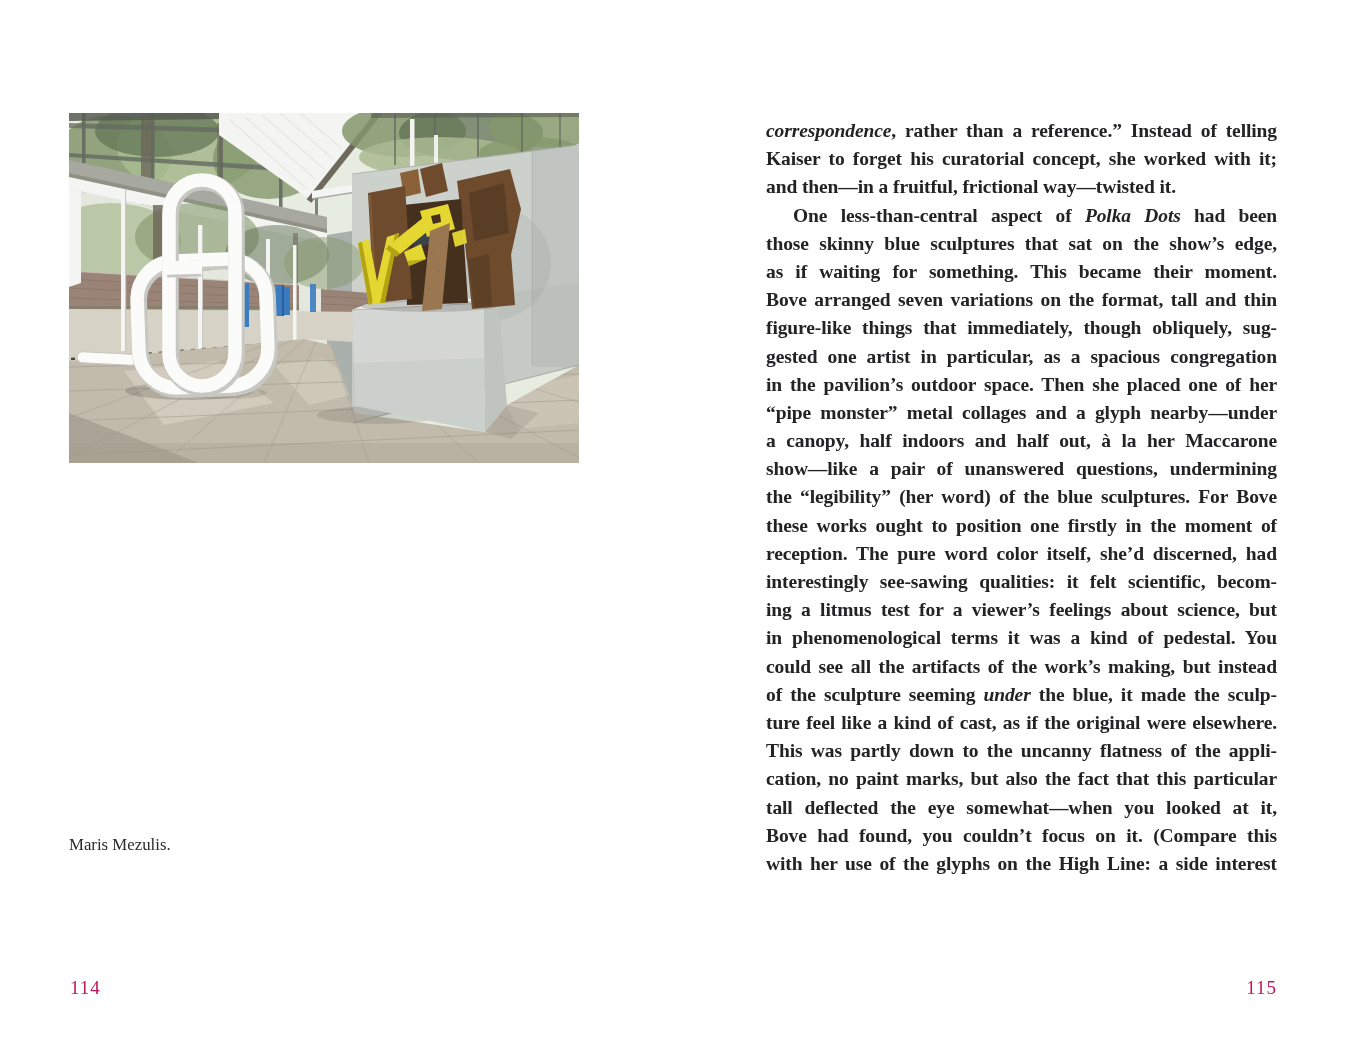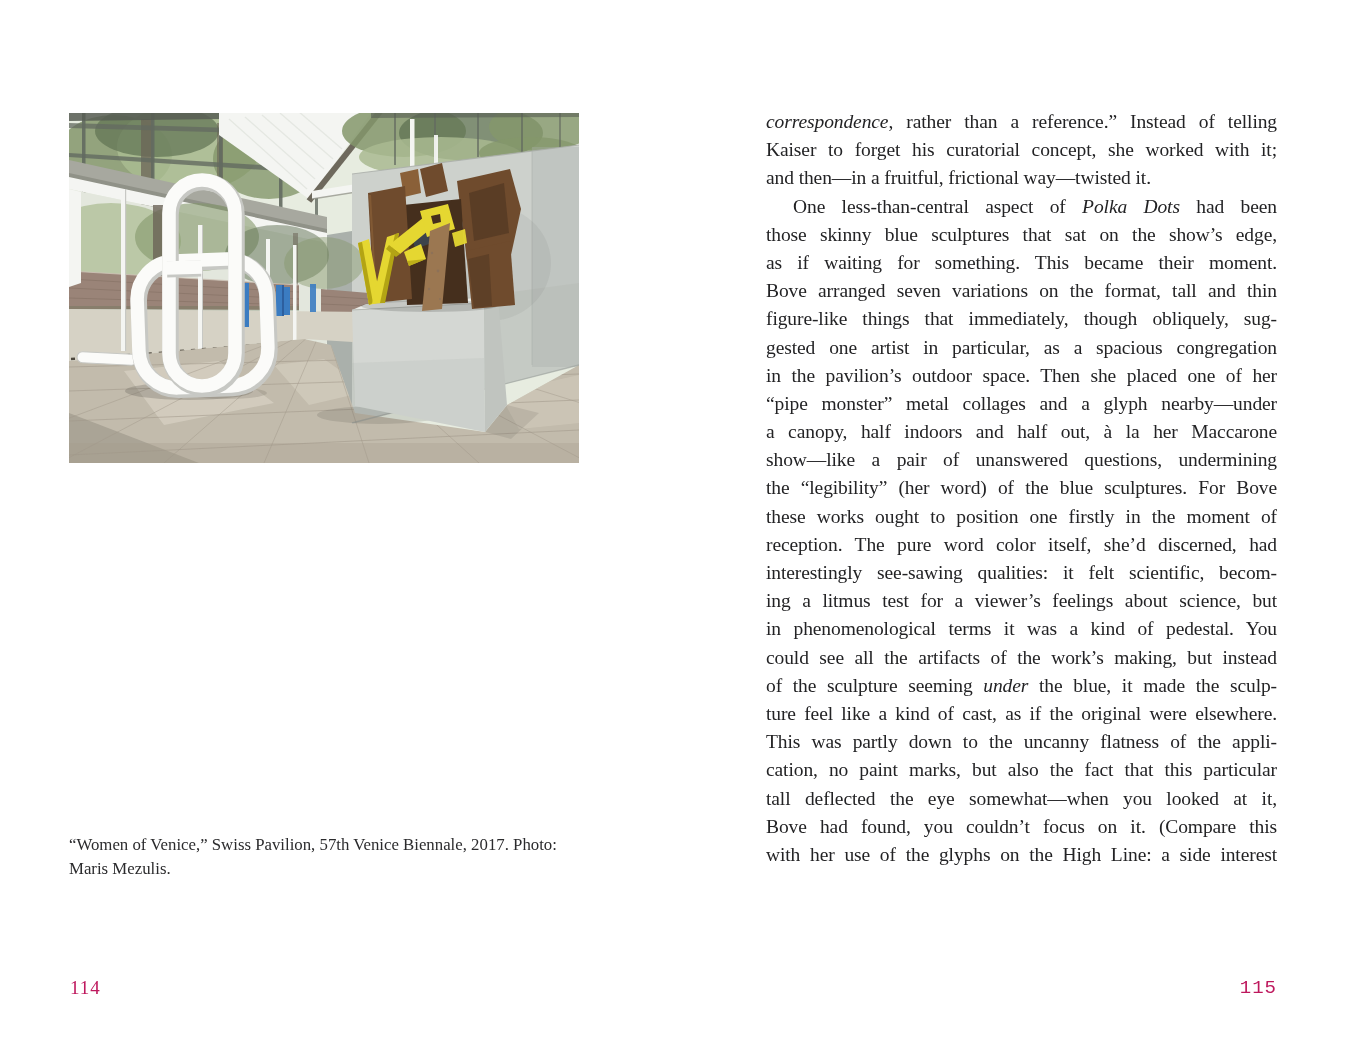--- a/index.html
+++ b/index.html
@@ -10,33 +10,33 @@
     position:relative;width:1346px;height:1045px;margin:0 auto;
     background:var(--paper);
     font-family:"Liberation Serif","DejaVu Serif",serif;
     color:var(--ink); overflow:hidden;
   }
   .figure{position:absolute;left:69px;top:113px;width:510px;height:350px;margin:0;}
   .figure svg{display:block;width:510px;height:350px;}
   .caption{position:absolute;left:69px;top:833px;width:520px;
     font-size:16.8px;line-height:23.5px;color:#2b2b2d;}
   .caption .cline{display:block;white-space:nowrap;}
-  .body-text{position:absolute;left:766px;top:108px;width:511px;}
+  .body-text{position:absolute;left:766px;top:117px;width:511px;font-weight:bold;}
   .tline{
     font-size:19.5px;line-height:28.2px;height:28.2px;overflow:hidden;
     text-align:justify;text-align-last:justify;-moz-text-align-last:justify;
     letter-spacing:-0.1px;
   }
   .tline.end{text-align-last:left;-moz-text-align-last:left;}
   .tline.indent{text-indent:27px;}
   .it{font-style:italic;}
   .folio{position:absolute;font-size:19px;letter-spacing:1px;color:#be185d;
     font-variant-numeric:oldstyle-nums;}
   .folio-left{left:70px;top:977px;}
-  .folio-right{right:69px;top:977px;font-family:Liberation Mono, monospace;}
+  .folio-right{right:69px;top:977px;}
 </style>
 </head>
 <body>
 
 <div class="spread">
 
   <section>
 
     <figure class="figure" aria-label="Installation view: glossy white looped sculpture and a rusted-steel collage with yellow beams on a grey plinth inside a glass-walled pavilion">
       <svg viewBox="0 0 510 350" preserveAspectRatio="none">
@@ -260,21 +260,20 @@
                 <circle cx="371" cy="186" r="1.1"></circle>
             </g>
           </g>
 
           <polygon points="0,76 12,79 12,170 0,174" fill="var(--fascia)"></polygon>
         </g>
       </svg>
     </figure>
 
     <figcaption class="caption">
-      <span class="cline">“Women of Venice,” Swiss Pavilion, 57th Venice Biennale, 2017. Photo:</span>
       <span class="cline">Maris Mezulis.</span>
     </figcaption>
 
     <div class="folio folio-left">114</div>
   </section>
 
   <section>
     <div class="body-text">
         <div class="tline"><span class="it">correspondence</span><span>, rather than a reference.” Instead of telling</span></div>
         <div class="tline"><span>Kaiser to forget his curatorial concept, she worked with it;</span></div>

